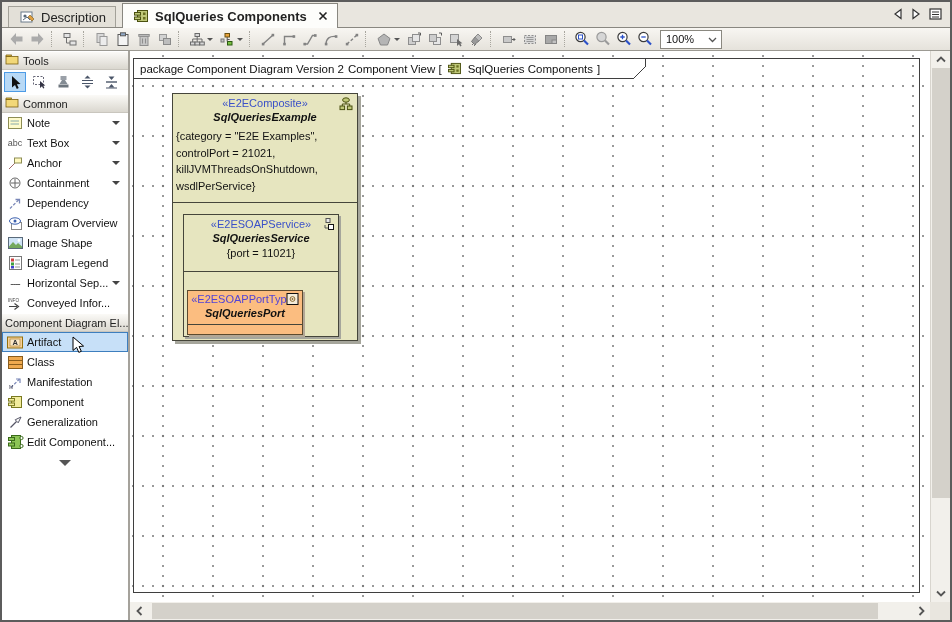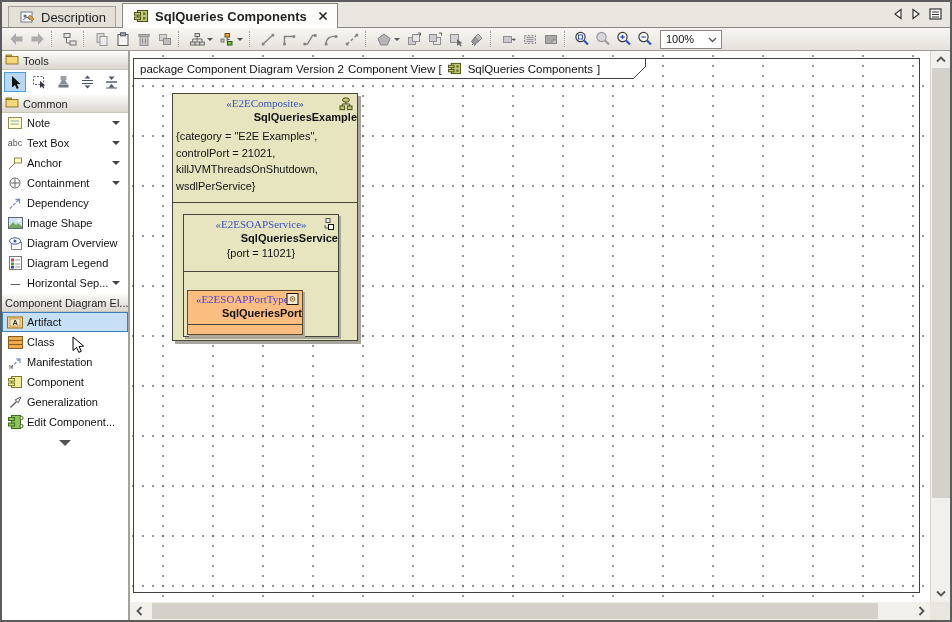--- a/index.html
+++ b/index.html
@@ -71,22 +71,22 @@
   .frame-header { position:absolute; left:-1px; top:-1px; width:513px; height:21px;
     background:#fff; border:1px solid #3f3f3f; display:flex; align-items:center;
     gap:4px; padding:0 6px; font-size:11.5px; white-space:nowrap; color:#111;
     clip-path:polygon(0 0,100% 0,100% 8px,calc(100% - 13px) 100%,0 100%); }
   .fh-bold { font-weight:normal; }
   .hdr-cut { position:absolute; left:499px; top:6px; }
 
   
   .box { position:absolute; border:1px solid #45453a; background:#E6E5BF; font-size:11px; }
   .composite-box { left:38px; top:34px; width:186px; height:248px; box-shadow:3px 3px 0 #A6A69C; }
-  .stereo { color:#3A50C8; text-align:center; padding-top:3px;font-family:Liberation Serif, serif; }
-  .bname { text-align:right; font-weight:bold; padding-top:2px; color:#111; }
+  .stereo { color:#3A50C8; text-align:center; padding-top:3px; }
+  .bname { text-align:center; font-weight:bold; padding-top:2px; color:#111;font-style:italic; }
   .props { padding:5px 3px 0 3px; line-height:16.5px; color:#111; }
   .divider { position:absolute; left:0; right:0; border-top:1px solid #45453a; }
   .box-icon { position:absolute; right:3px; top:3px; }
   .service-box { left:10px; top:120px; width:156px; height:123px; box-shadow:2px 2px 0 #A6A69C; }
   .sprop { text-align:center; padding-top:3px; color:#111; }
   .port-box { left:3px; top:75px; width:116px; height:45px; background:#FBBD80;
     border-color:#5d4a2e; box-shadow:2px 2px 0 #B3A795; }
   .port-box .stereo { color:#5143D6; padding-top:2px; }
 
   
@@ -446,56 +446,65 @@
         <span class="sicon">
             <svg width="14" height="13" viewBox="0 0 14 13">
               <line x1="2" y1="11.5" x2="11" y2="2.5" stroke="#7a87b8" stroke-width="1.3" stroke-dasharray="3 1.6"></line>
               <path d="M7.5 2.5 H11.5 V6.5" fill="none" stroke="#7a87b8" stroke-width="1.3"></path>
             </svg>
           </span>
         <span>Dependency</span>
       </div>
       <div class="sitem">
         <span class="sicon">
+            <svg width="15" height="13" viewBox="0 0 15 13">
+              <rect x="3.5" y="5.5" width="10" height="7" fill="#fff" stroke="#888"></rect>
+              <ellipse cx="7" cy="4" rx="5.5" ry="3.2" fill="#fff" stroke="#3a5fae"></ellipse>
+              <circle cx="7" cy="4" r="1.5" fill="#3a5fae"></circle>
+            </svg>
+          </span>
+        <span>Diagram Overview</span>
+      </div>
+      <div class="sitem">
+        <span class="sicon">
             <svg width="15" height="12" viewBox="0 0 15 12">
               <rect x="0.5" y="0.5" width="14" height="11" fill="#CFE3F5" stroke="#5a6a7a"></rect>
               <path d="M1 9.5 L5 5 L8 8 L10 6 L14 9.5 V11 H1 Z" fill="#74A85C"></path>
               <circle cx="11" cy="3.5" r="1.4" fill="#fff"></circle>
             </svg>
           </span>
         <span>Image Shape</span>
-      </div>
-      <div class="sitem">
-        <span class="sicon">
-            <svg width="15" height="13" viewBox="0 0 15 13">
-              <rect x="3.5" y="5.5" width="10" height="7" fill="#fff" stroke="#888"></rect>
-              <ellipse cx="7" cy="4" rx="5.5" ry="3.2" fill="#fff" stroke="#3a5fae"></ellipse>
-              <circle cx="7" cy="4" r="1.5" fill="#3a5fae"></circle>
-            </svg>
-          </span>
-        <span>Diagram Overview</span>
       </div>
       <div class="sitem">
         <span class="sicon">
             <svg width="13" height="14" viewBox="0 0 13 14">
               <rect x="0.5" y="0.5" width="12" height="13" fill="#fff" stroke="#777"></rect>
               <rect x="2" y="2.5" width="3" height="3" fill="#D04040"></rect>
               <rect x="2" y="6.5" width="3" height="3" fill="#40A040"></rect>
               <rect x="2" y="10" width="3" height="2.5" fill="#4040D0"></rect>
               <line x1="6" y1="4" x2="11" y2="4" stroke="#999"></line>
               <line x1="6" y1="8" x2="11" y2="8" stroke="#999"></line>
               <line x1="6" y1="11" x2="11" y2="11" stroke="#999"></line>
             </svg>
           </span>
         <span>Diagram Legend</span>
       </div>
       <div class="sitem">
         <span class="sicon" style="font-size:10px;color:#444;letter-spacing:-1px;">----</span>
         <span>Horizontal Sep...</span>
         <span class="scaret"></span>
+      </div>
+      <div class="sitem">
+        <span class="sicon">
+            <svg width="16" height="13" viewBox="0 0 16 13">
+              <text x="1" y="5" font-size="4.6" fill="#444" font-family="Liberation Sans, sans-serif">INFO</text>
+              <path d="M2 9.5 H10 M7.5 6.5 L11.5 9.5 L7.5 12.5" fill="none" stroke="#444" stroke-width="1.2"></path>
+            </svg>
+          </span>
+        <span>Conveyed Infor...</span>
       </div>
 
       <div class="shead">
         <span>Component Diagram El...</span>
       </div>
 
       <div class="sitem selected">
         <span class="sicon">
             <svg width="16" height="13" viewBox="0 0 16 13">
               <rect x="0.5" y="1" width="15" height="11" fill="#F7D099" stroke="#96700a"></rect>

